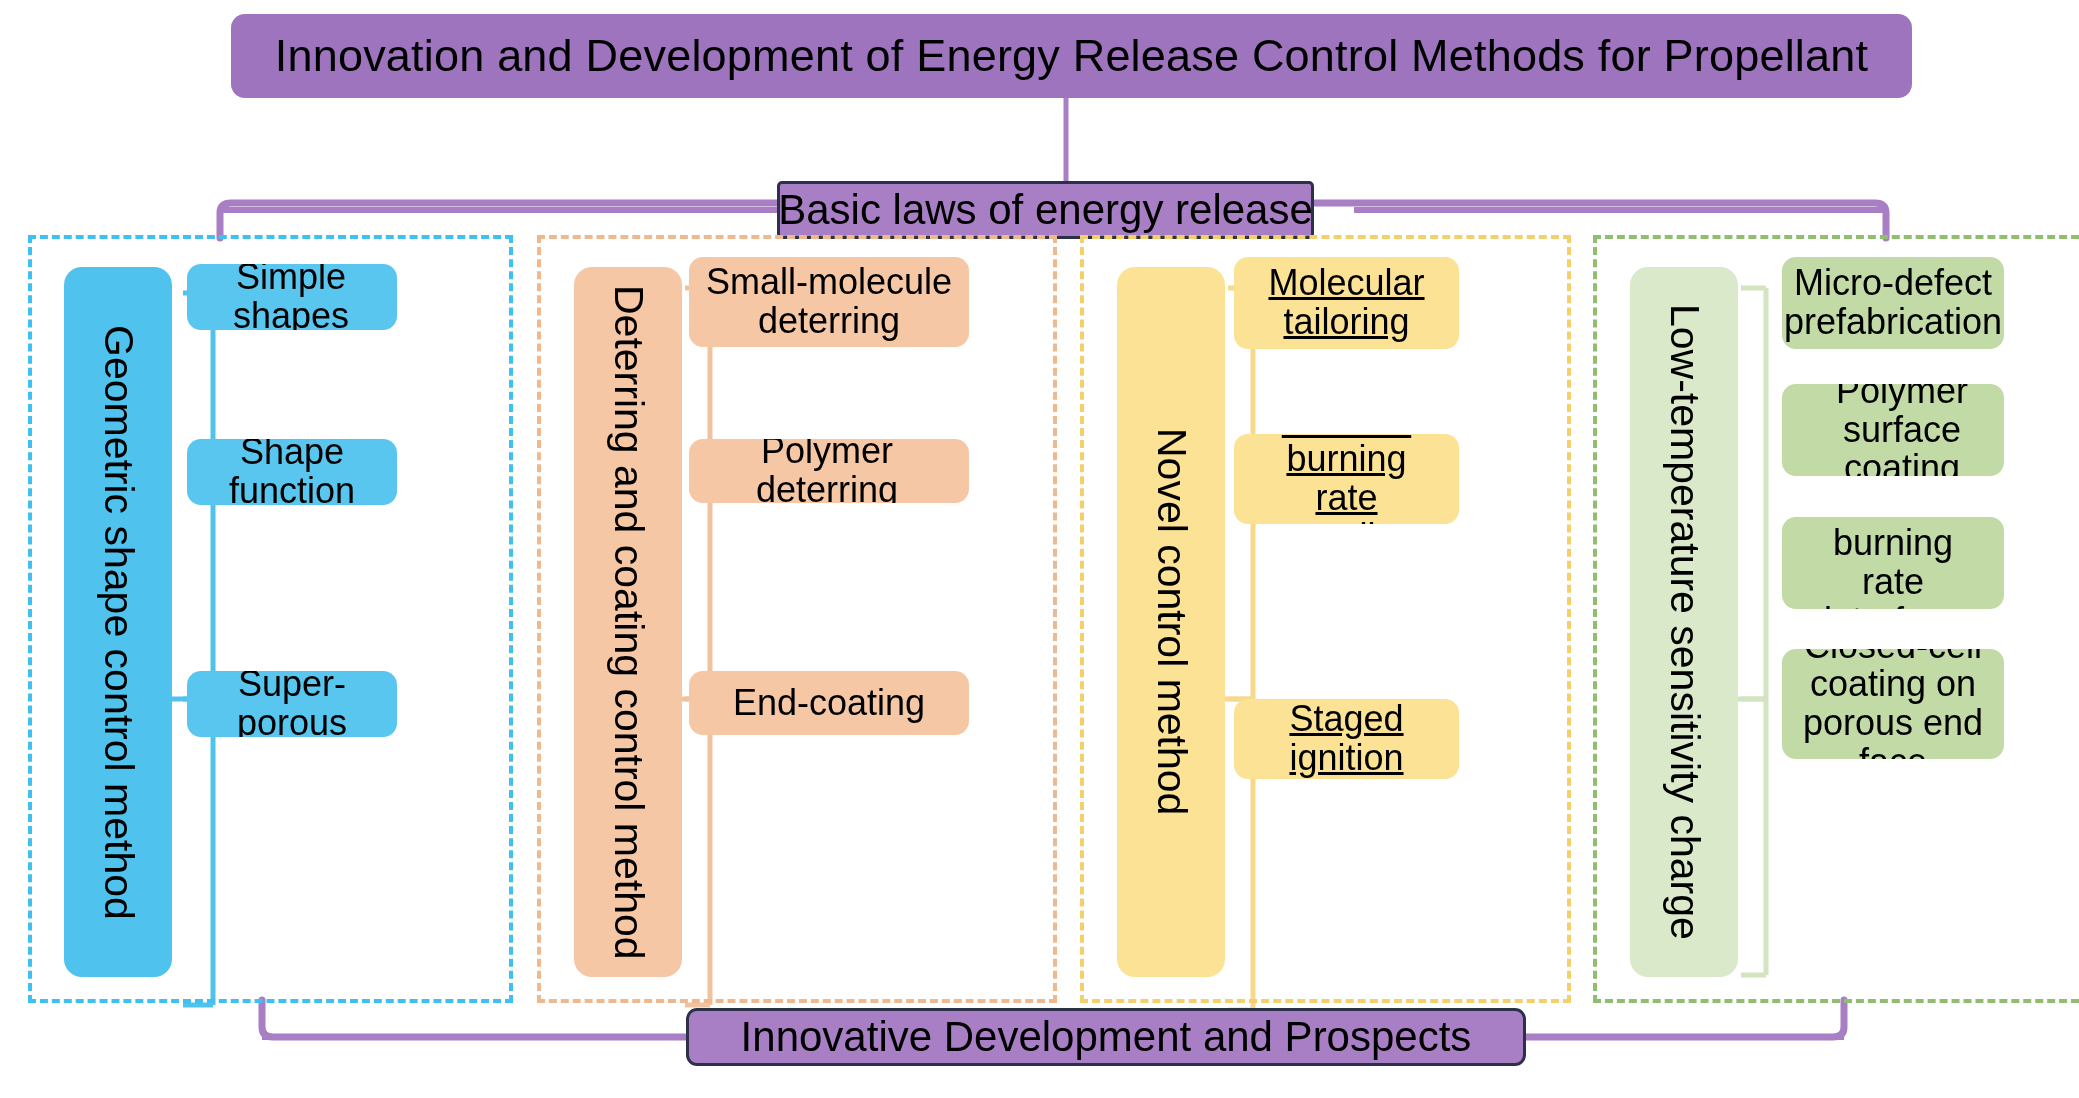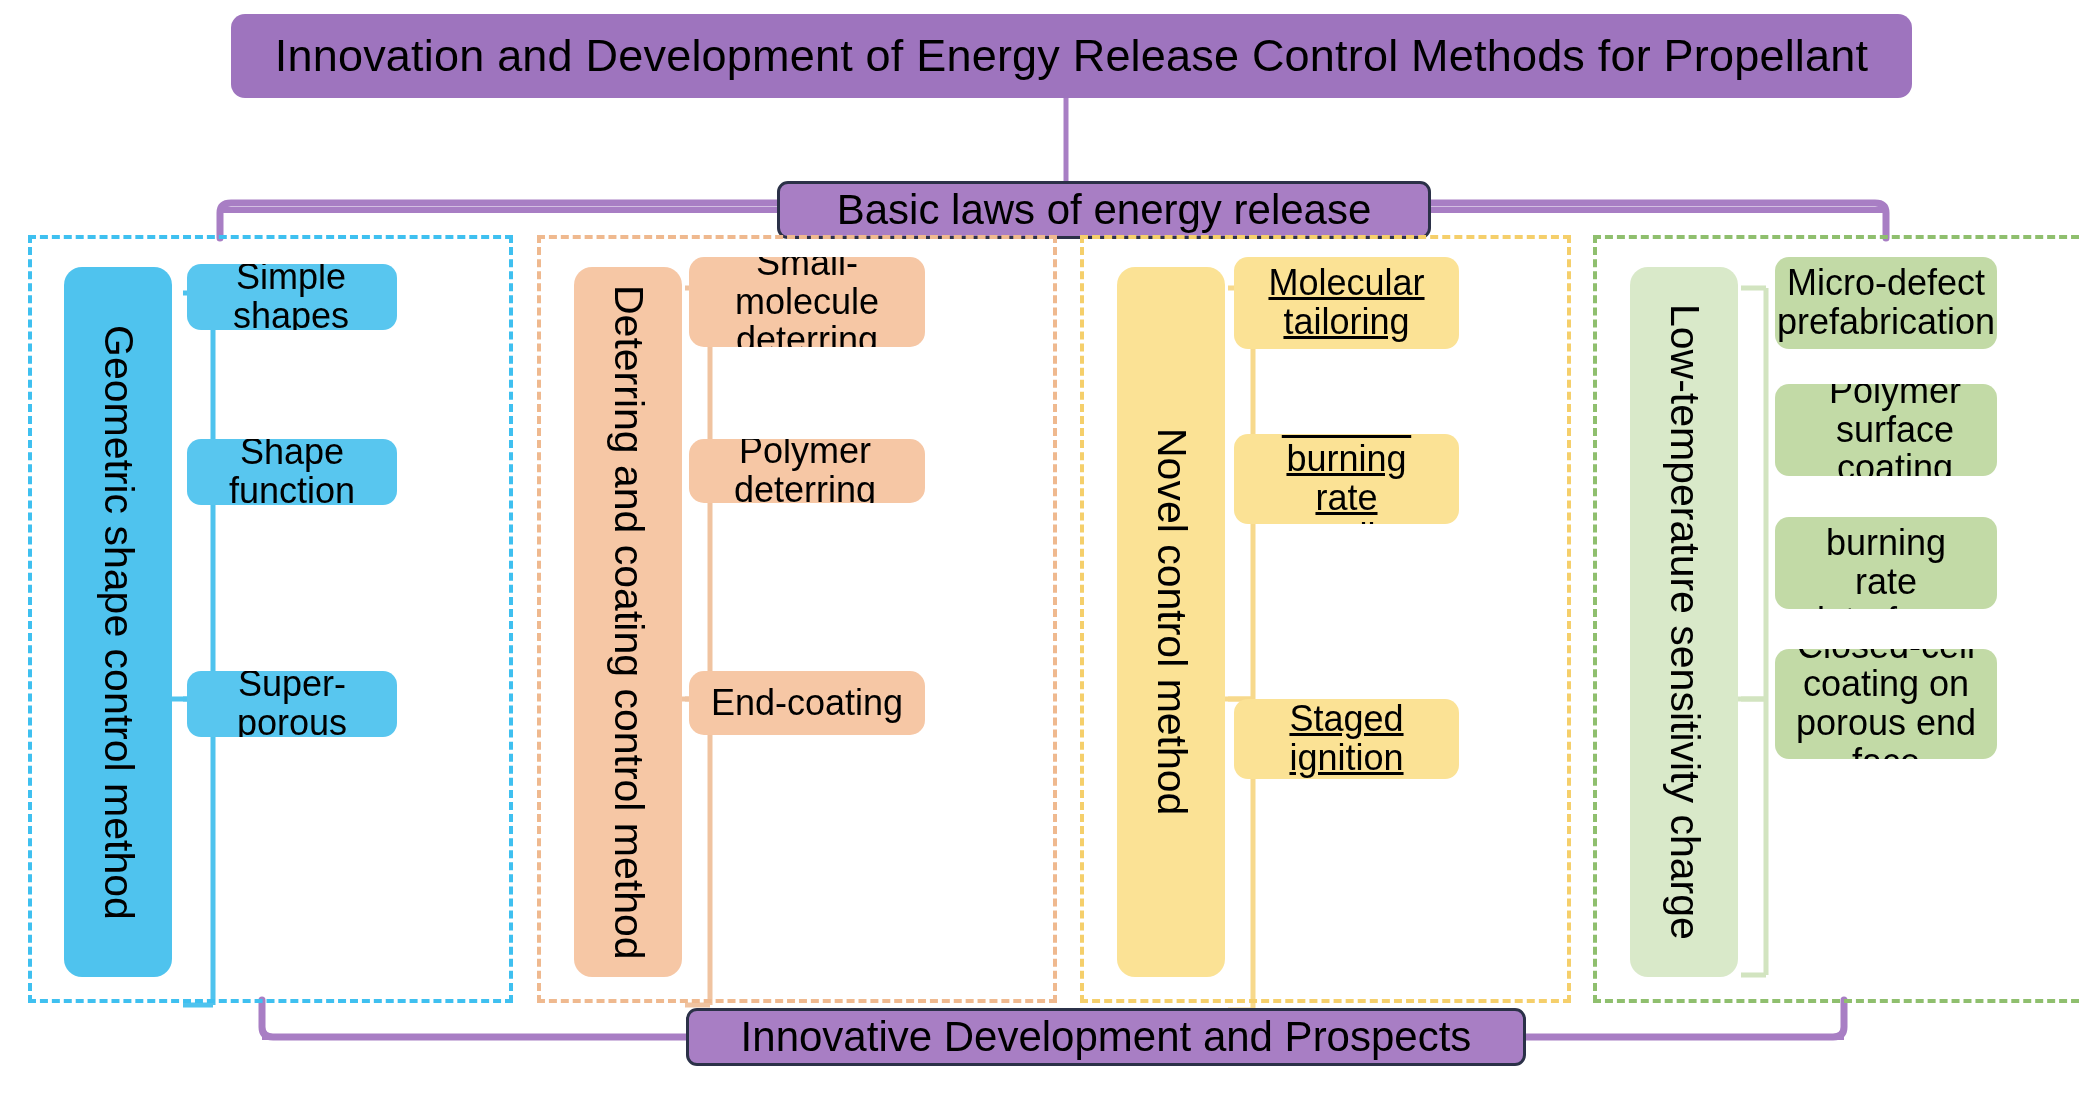--- a/index.html
+++ b/index.html
@@ -17,24 +17,24 @@
     left: 211px; top: 14px; width: 1681px; height: 84px;
     background: #9E74BE;
     border-radius: 14px;
     display: flex; align-items: center; justify-content: center;
     color: #000;
     font-size: 45px; letter-spacing: .2px;
     white-space: nowrap;
   }
   .basic-node {
     position: absolute;
-    left: 757px; top: 181px; width: 654px; height: 58px;
+    left: 757px; top: 181px; width: 537px; height: 58px;
     background: #A87EC4;
     border: 3px solid #2b3148;
-    border-radius: 11px;
+    border-radius: 5px;
     display: flex; align-items: center; justify-content: center;
     color: #000; font-size: 42px; white-space: nowrap;
   }
   .bottom-node {
     position: absolute;
     left: 666px; top: 1008px; width: 840px; height: 58px;
     background: #A87EC4;
     border: 3px solid #2b3148;
     border-radius: 11px;
     display: flex; align-items: center; justify-content: center;
@@ -93,31 +93,31 @@
   .col.c1 .leaf { background: #F6C7A5; }
   .col.c2 .leaf { background: #FBE295; text-decoration: underline; }
   .col.c3 .leaf { background: #C2DAA6; }
 
   
   .col.c0 .leaf { left: 155px; width: 210px; }
   .col.c0 .leaf.l0 { top: 25px;  height: 66px; justify-content: flex-start; padding-left: 8px; }
   .col.c0 .leaf.l1 { top: 200px; height: 66px; }
   .col.c0 .leaf.l2 { top: 432px; height: 66px; }
 
-  .col.c1 .leaf { left: 148px; width: 236px; border-radius: 15px; }
+  .col.c1 .leaf { left: 148px; width: 280px; }
   .col.c1 .leaf.l0 { top: 18px;  height: 90px; }
   .col.c1 .leaf.l1 { top: 200px; height: 64px; justify-content: flex-start; padding-left: 6px; }
   .col.c1 .leaf.l2 { top: 432px; height: 64px; }
 
   .col.c2 .leaf { left: 150px; width: 225px; }
   .col.c2 .leaf.l0 { top: 18px;  height: 92px; }
   .col.c2 .leaf.l1 { top: 195px; height: 90px; }
   .col.c2 .leaf.l2 { top: 460px; height: 80px; }
 
-  .col.c3 .leaf { left: 178px; width: 222px; }
+  .col.c3 .leaf { left: 185px; width: 222px; }
   .col.c3 .leaf.l0 { top: 18px;  height: 92px; }
   .col.c3 .leaf.l1 { top: 145px; height: 92px; padding-left: 28px; }
   .col.c3 .leaf.l2 { top: 278px; height: 92px; }
   .col.c3 .leaf.l3 { top: 410px; height: 110px; }
 </style>
 </head>
 <body>
 
 <div id="stage">
 

